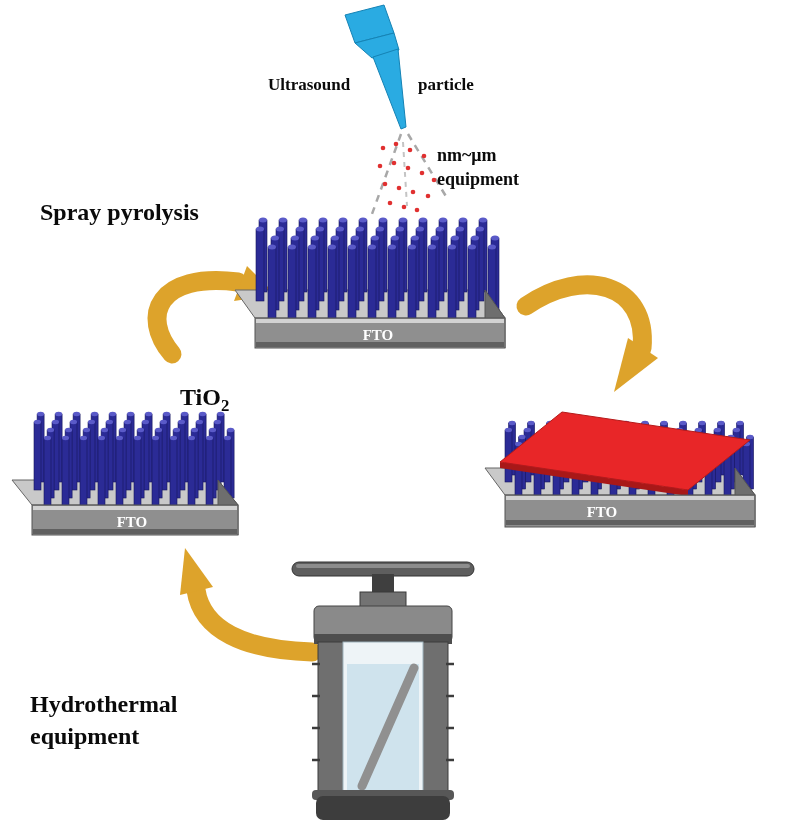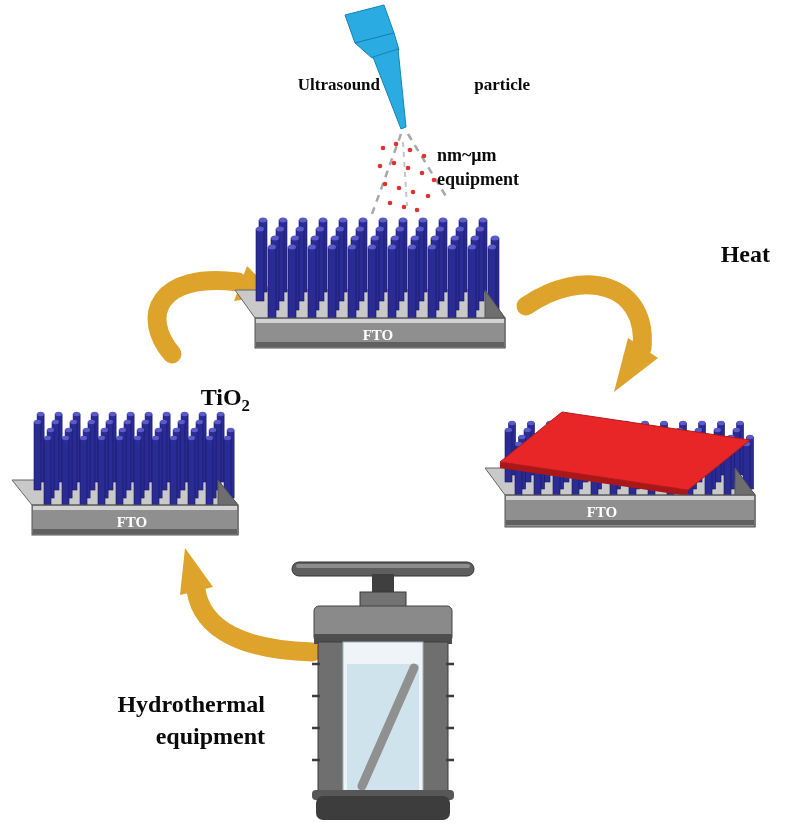--- a/index.html
+++ b/index.html
@@ -1,21 +1,21 @@
 <!DOCTYPE html>
 <html><head>
 <meta charset="utf-8">
 <style>
   *{margin:0;padding:0;box-sizing:border-box}
   html,body{background:#ffffff}
   .canvas{position:relative;width:791px;height:829px;background:#ffffff;
           font-family:"Liberation Serif",serif;overflow:hidden}
   svg.scene{position:absolute;left:0;top:0;display:block}
   .lbl{position:absolute;font-weight:bold;color:#0a0a0a;line-height:1.35}
-  .center{text-align:right}
+  .center{text-align:left}
   .big{font-size:24px}
   .med{font-size:17px}
   .small{font-size:18px}
   .formula{font-size:24px}
   .fto-text{font-family:"Liberation Serif",serif;font-weight:bold;font-size:15px;fill:#ffffff}
   sub{font-size:70%}
 </style>
 </head>
 <body>
 
@@ -413,24 +413,24 @@
 
   <div class="lbl med center" style="left:268px;top:74px;width:112px">Ultrasound</div>
   <div class="lbl med center" style="left:418px;top:74px;width:112px">particle</div>
 
   <div class="lbl small" style="left:437px;top:143px">
     <div>nm~μm</div>
     <div>equipment</div>
   </div>
 
   <div class="lbl big center" style="left:40px;top:196px;width:250px">
+    <div>Spray pyrolysis</div>
   </div>
 
   <div class="lbl big center" style="left:585px;top:238px;width:185px">
-    <div>Heat</div>
   </div>
 
   <div class="lbl big center" style="left:30px;top:688px;width:235px">
     <div>Hydrothermal</div>
     <div>equipment</div>
   </div>
 
   <div class="lbl formula center" style="left:180px;top:381px;width:70px"><span>TiO</span><sub>2</sub></div>
 
 

